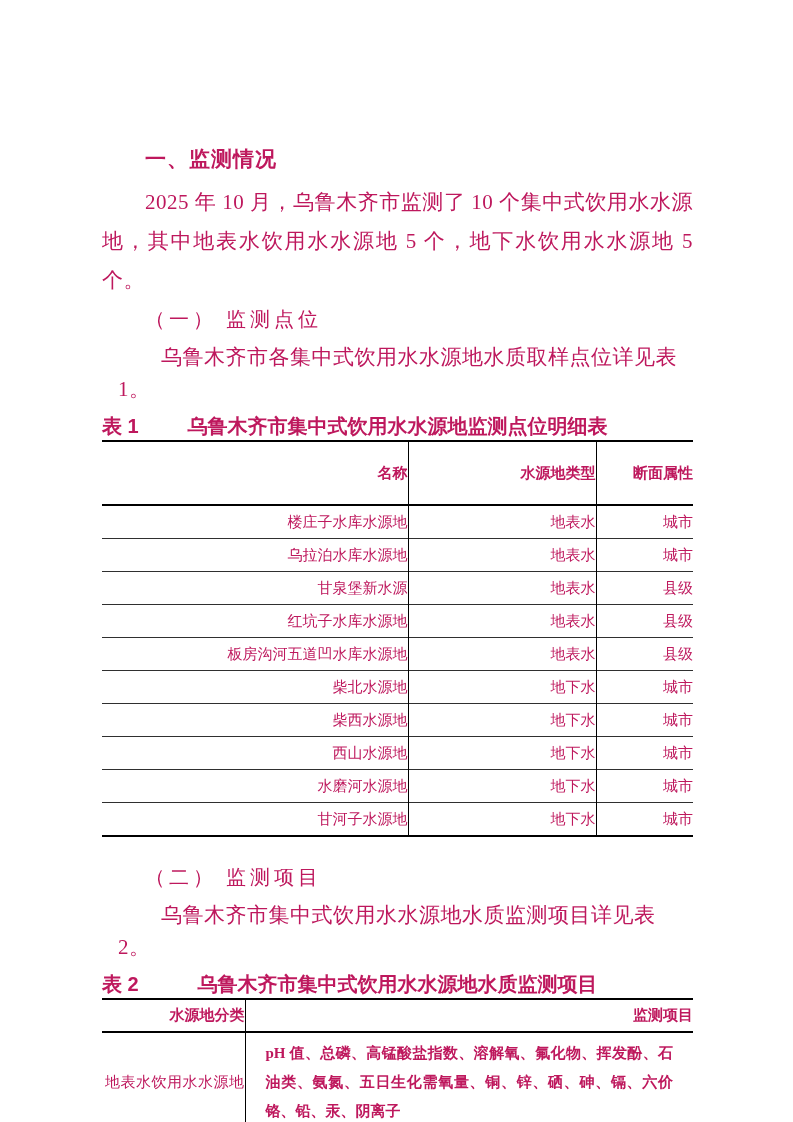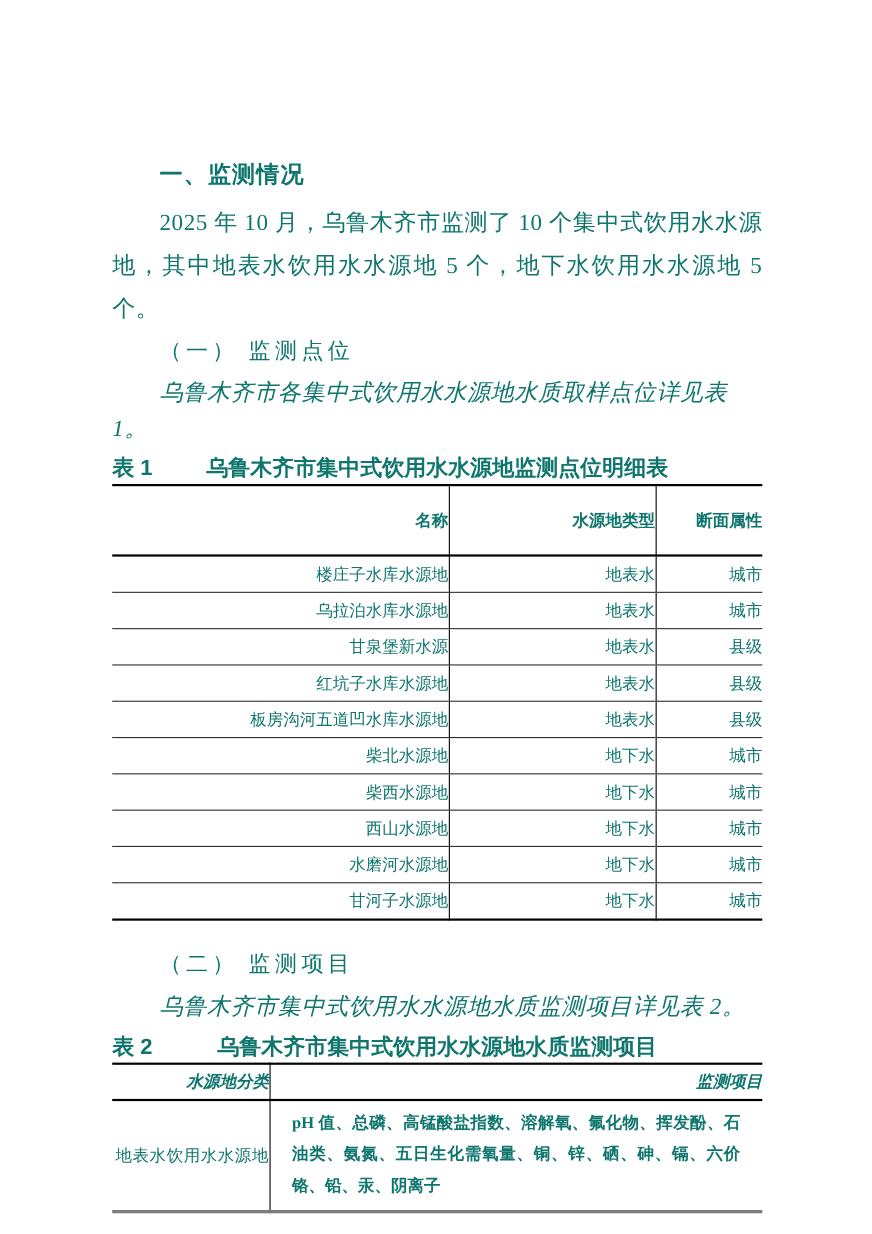--- a/index.html
+++ b/index.html
@@ -3,21 +3,21 @@
 <meta charset="utf-8">
 <style>
   html, body { margin: 0; padding: 0; background: #ffffff; }
   .page {
     position: relative;
     width: 793px;
     height: 1122px;
     background: #ffffff;
     overflow: hidden;
     font-family: "Liberation Serif", serif;
-    color: #0f766e;
+    color: #be185d;
   }
   .content {
     position: absolute;
     left: 102px;
     top: 0;
     width: 591px;
   }
   .h-main {
     margin: 146px 0 0 43px;
     font-family: "Liberation Sans", sans-serif;
@@ -28,26 +28,25 @@
   }
   .para {
     margin: 11px 0 0 0;
     font-size: 21px;
     line-height: 39px;
     text-indent: 43px;
     text-align: justify;
     letter-spacing: 0.5px;
   }
   .para-line {
-    margin: 8px 0 0 0;
+    margin: 8px 0 0 16px;
     font-size: 21px;
     line-height: 32px;
     text-indent: 43px;
     letter-spacing: 0.5px;
-    font-style: italic;
   }
   .h-sub {
     margin: 5px 0 0 43px;
     font-family: "Liberation Serif", serif;
     font-size: 20px;
     line-height: 28px;
     letter-spacing: 4px;
   }
   .table-caption {
     position: relative;
@@ -88,21 +87,21 @@
     font-size: 15px;
   }
   th {
     font-family: "Liberation Sans", sans-serif;
     font-weight: bold;
   }
   td { font-family: "Liberation Serif", serif; }
   th:not(:last-child), td:not(:last-child) { border-right: 1.2px solid #000000; }
   table.tbl1 th { height: 62px; }
   table.tbl1 td { height: 32px; }
-  table.tbl2 th { height: 31px; font-style: italic; }
+  table.tbl2 th { height: 31px; }
   table.tbl2 td { height: 74px; }
   table.tbl2 td:nth-child(2) {
     text-align: justify;
     padding: 6px 20px;
     line-height: 29px;
     font-weight: bold;
   }
   table.tbl2 td:nth-child(1) { letter-spacing: 0.5px; margin-left: 45px; }
 </style>
 </head>

